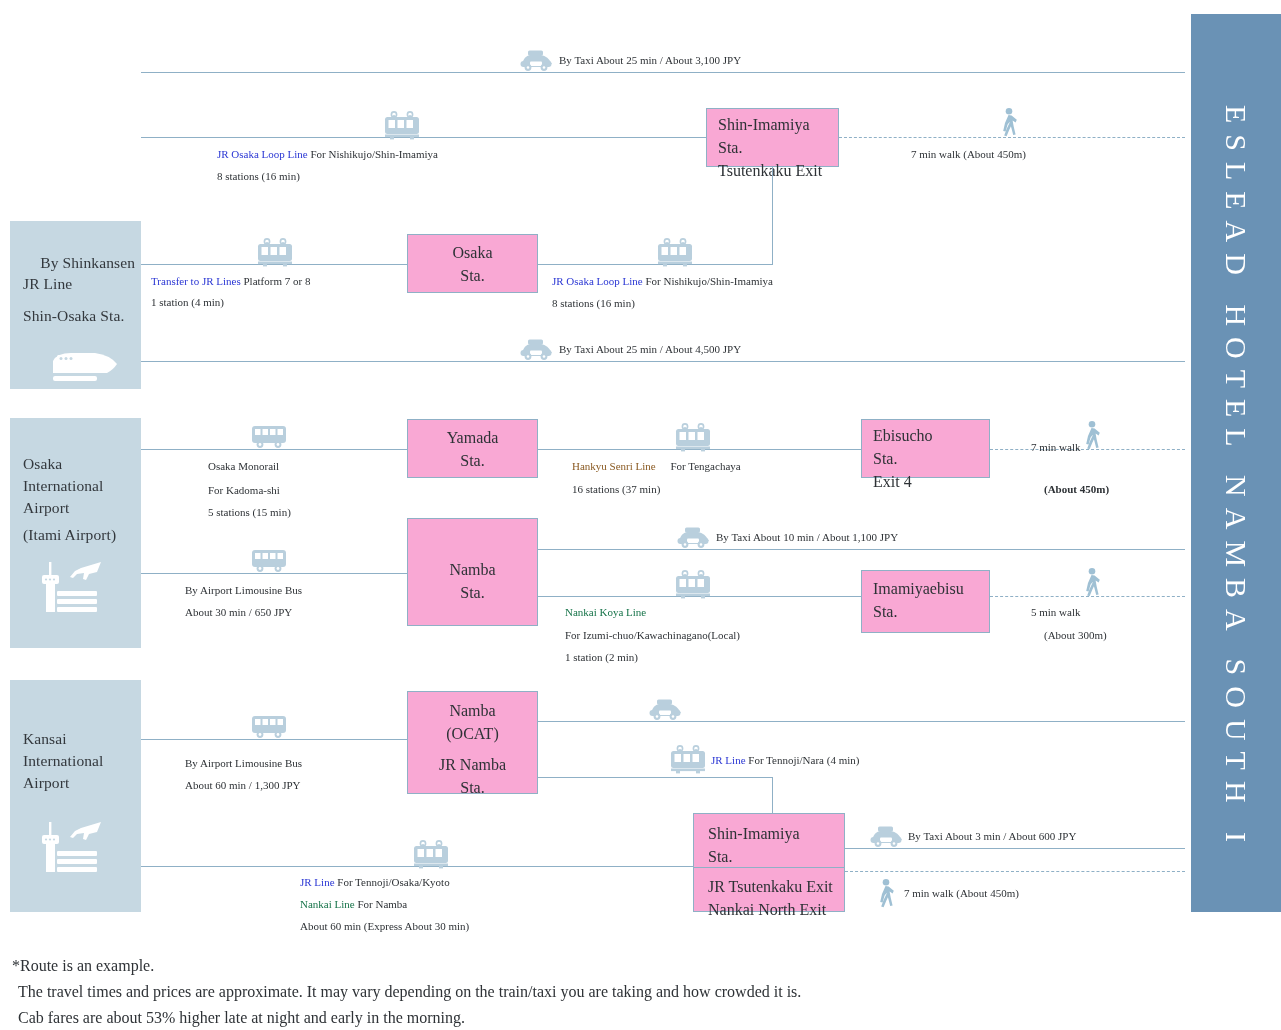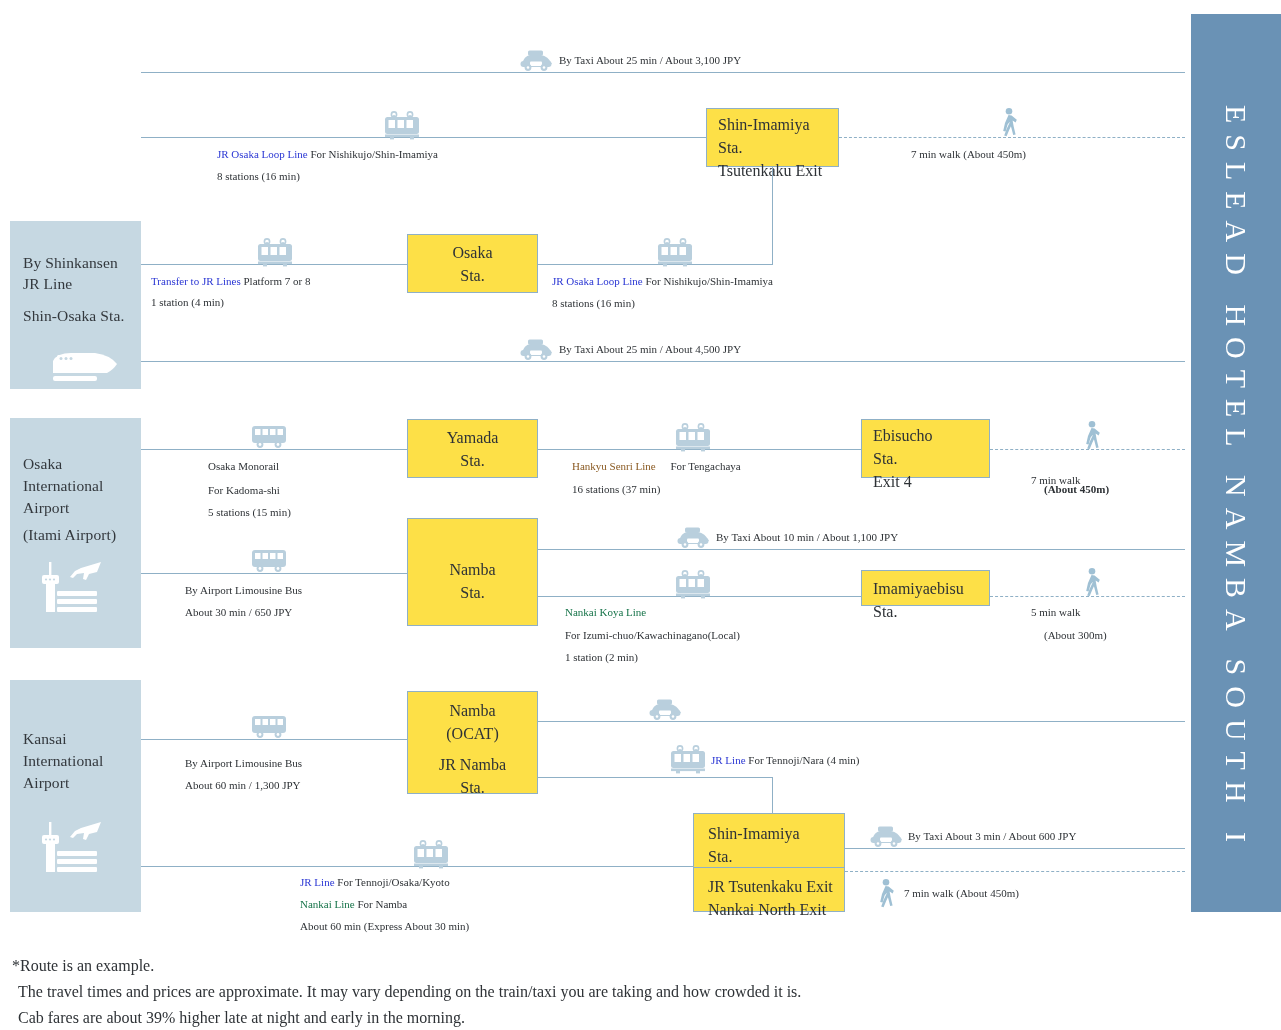--- a/index.html
+++ b/index.html
@@ -44,21 +44,21 @@
     border-left:1.4px solid #8fb0c6;
   }
   .dline{
     position:absolute;
     height:0;
     border-top:1.6px dashed #8fb0c6;
   }
   .box{
     position:absolute;
     border:1.3px solid #8fb0c6;
-    background:#fde047;
+    background:#f9a8d4;
     box-sizing:border-box;
     font-size:16px;
     line-height:23px;
     color:#2e3236;
     padding:7px 0 0 16px;
   }
   .box.c{ padding-left:0; text-align:center; }
   .box .bl{ display:block; white-space:nowrap; }
   .box .sep{
     position:absolute;left:-0.1px;right:-0.1px;height:0;
@@ -205,21 +205,21 @@
   <div class="ico" style="left:997px;top:107px;width:24px;height:30px;">
     <svg width="24" height="30" viewBox="0 0 24 30">
         <use href="#g-walk"></use>
       </svg>
   </div>
   <div class="lbl" style="left:911px;top:143px;">7 min walk  (About 450m)</div>
 
   <div class="vline" style="left:772px;top:167px;height:97px;"></div>
 
   <div class="panel" style="left:10px;top:221px;width:131px;height:168px;">
-    <div class="ptext" style="top:31px;text-align:left;padding-left:13px;">By Shinkansen</div>
+    <div class="ptext" style="top:31px;text-align:right;padding-left:13px;">By Shinkansen</div>
     <div class="ptext" style="top:52px;text-align:left;padding-left:13px;">JR Line</div>
     <div class="ptext" style="top:84px;text-align:left;padding-left:13px;">Shin-Osaka Sta.</div>
     <div class="ico" style="left:41px;top:126px;width:68px;height:36px;">
       <svg width="68" height="36" viewBox="0 0 68 36">
           <use href="#g-shinkansen"></use>
         </svg>
     </div>
   </div>
 
   <div class="hline" style="left:141px;top:264px;width:266px;"></div>
@@ -303,21 +303,21 @@
     <span class="bl">Sta.</span>
     <span class="bl">Exit 4</span>
   </div>
 
   <div class="dline" style="left:990px;top:449px;width:195px;"></div>
   <div class="ico" style="left:1080px;top:420px;width:24px;height:30px;">
     <svg width="24" height="30" viewBox="0 0 24 30">
         <use href="#g-walk"></use>
       </svg>
   </div>
-  <div class="lbl" style="left:1031px;top:469px;">7 min walk</div>
+  <div class="lbl" style="left:1031px;top:436px;">7 min walk</div>
   <div class="lbl" style="left:1044px;top:478px;font-weight:bold;">(About 450m)</div>
 
   <div class="hline" style="left:141px;top:573px;width:266px;"></div>
   <div class="ico" style="left:249px;top:546px;width:40px;height:30px;">
     <svg width="40" height="30" viewBox="0 0 40 30">
         <use href="#g-bus"></use>
       </svg>
   </div>
   <div class="lbl" style="left:185px;top:579px;">By Airport Limousine Bus</div>
   <div class="lbl" style="left:185px;top:601px;">About 30 min / 650 JPY</div>
@@ -338,21 +338,21 @@
   <div class="hline" style="left:538px;top:596px;width:323px;"></div>
   <div class="ico" style="left:673px;top:569px;width:40px;height:30px;">
     <svg width="40" height="30" viewBox="0 0 40 30">
         <use href="#g-train"></use>
       </svg>
   </div>
   <div class="lbl green" style="left:565px;top:601px;color:#17744a;">Nankai Koya Line</div>
   <div class="lbl" style="left:565px;top:624px;">For Izumi-chuo/Kawachinagano(Local)</div>
   <div class="lbl" style="left:565px;top:646px;">1 station (2 min)</div>
 
-  <div class="box" style="left:861px;top:570px;width:129px;height:36px;padding:6px 8px 0 11px;">
+  <div class="box" style="left:861px;top:570px;width:129px;height:63px;padding:6px 8px 0 11px;">
     <span class="bl">Imamiyaebisu</span>
     <span class="bl">Sta.</span>
   </div>
 
   <div class="dline" style="left:990px;top:596px;width:195px;"></div>
   <div class="ico" style="left:1080px;top:567px;width:24px;height:30px;">
     <svg width="24" height="30" viewBox="0 0 24 30">
         <use href="#g-walk"></use>
       </svg>
   </div>
@@ -446,16 +446,16 @@
   </div>
   <div class="lbl" style="left:904px;top:882px;">7 min walk  (About 450m)</div>
 
   <div id="banner" style="left:1191px;top:14px;width:90px;height:898px;">
     <div class="btxt" style="left:90px;">ESLEAD HOTEL NAMBA SOUTH I</div>
   </div>
 
   <div id="foot" style="left:12px;top:953px;">
     <div>*Route is an example.</div>
     <div class="i">The travel times and prices are approximate. It may vary depending on the train/taxi you are taking and how crowded it is.</div>
-    <div class="i">Cab fares are about 39% higher late at night and early in the morning.</div>
+    <div class="i">Cab fares are about 53% higher late at night and early in the morning.</div>
   </div>
 
 </div>
 
 </body></html>

